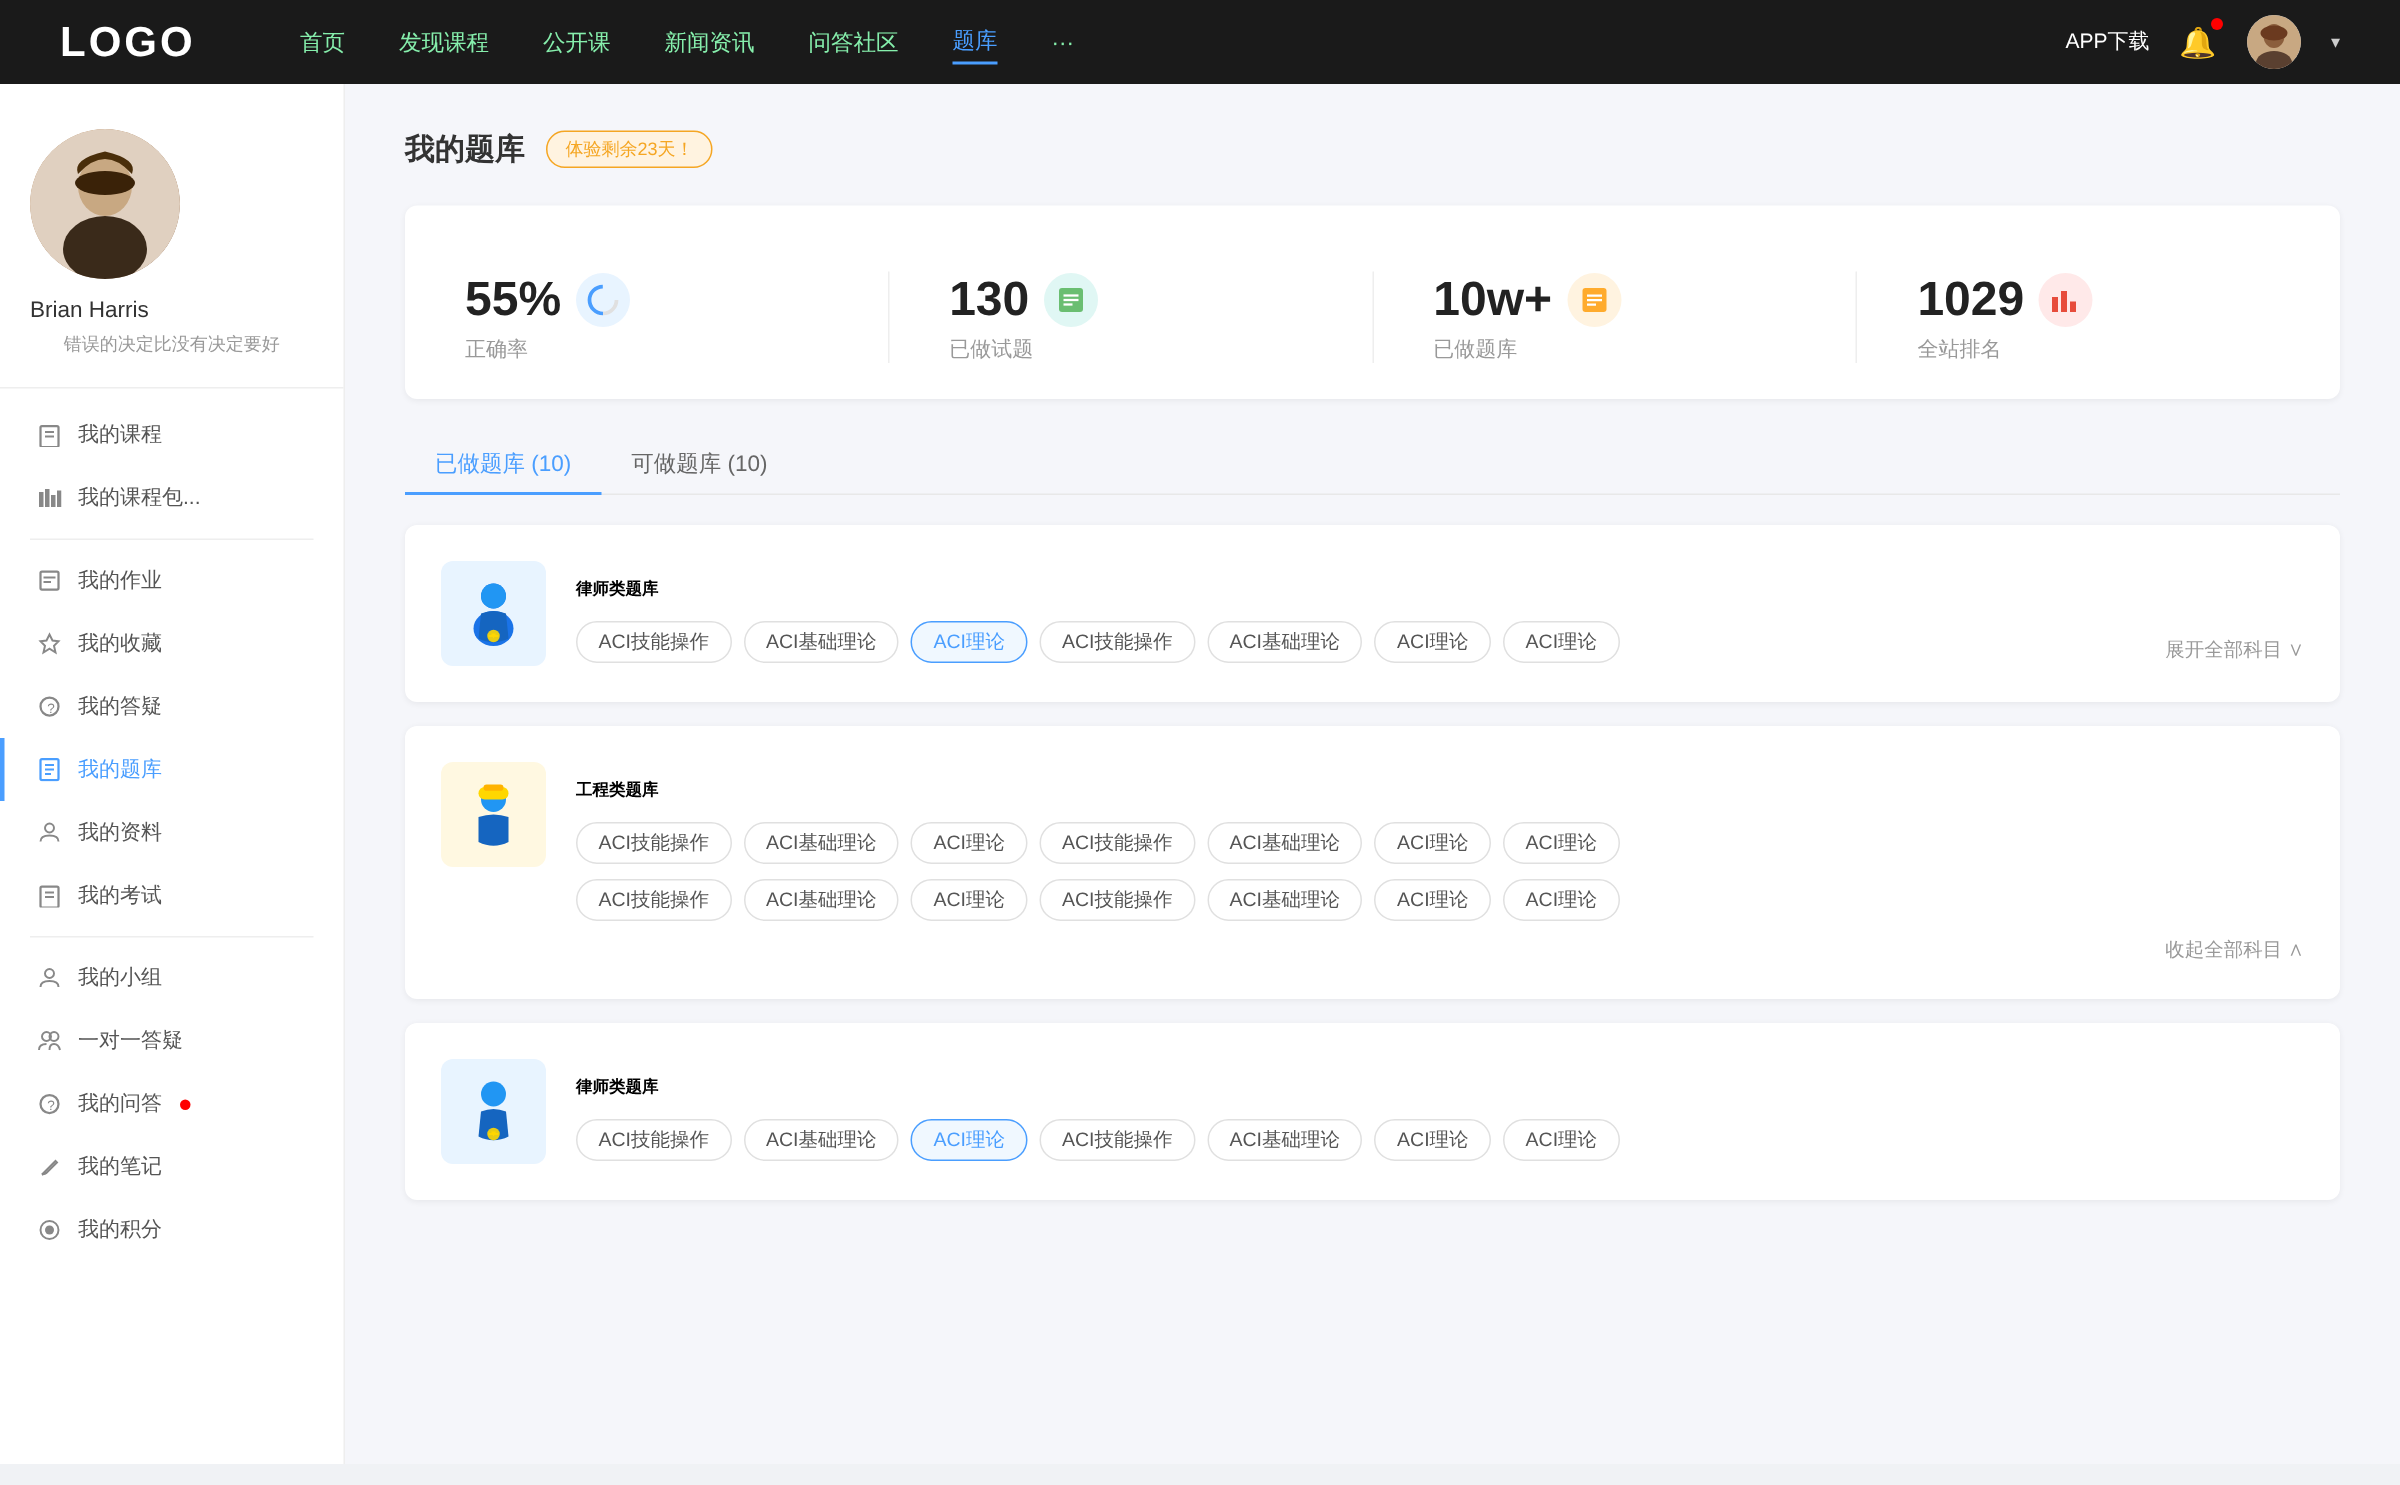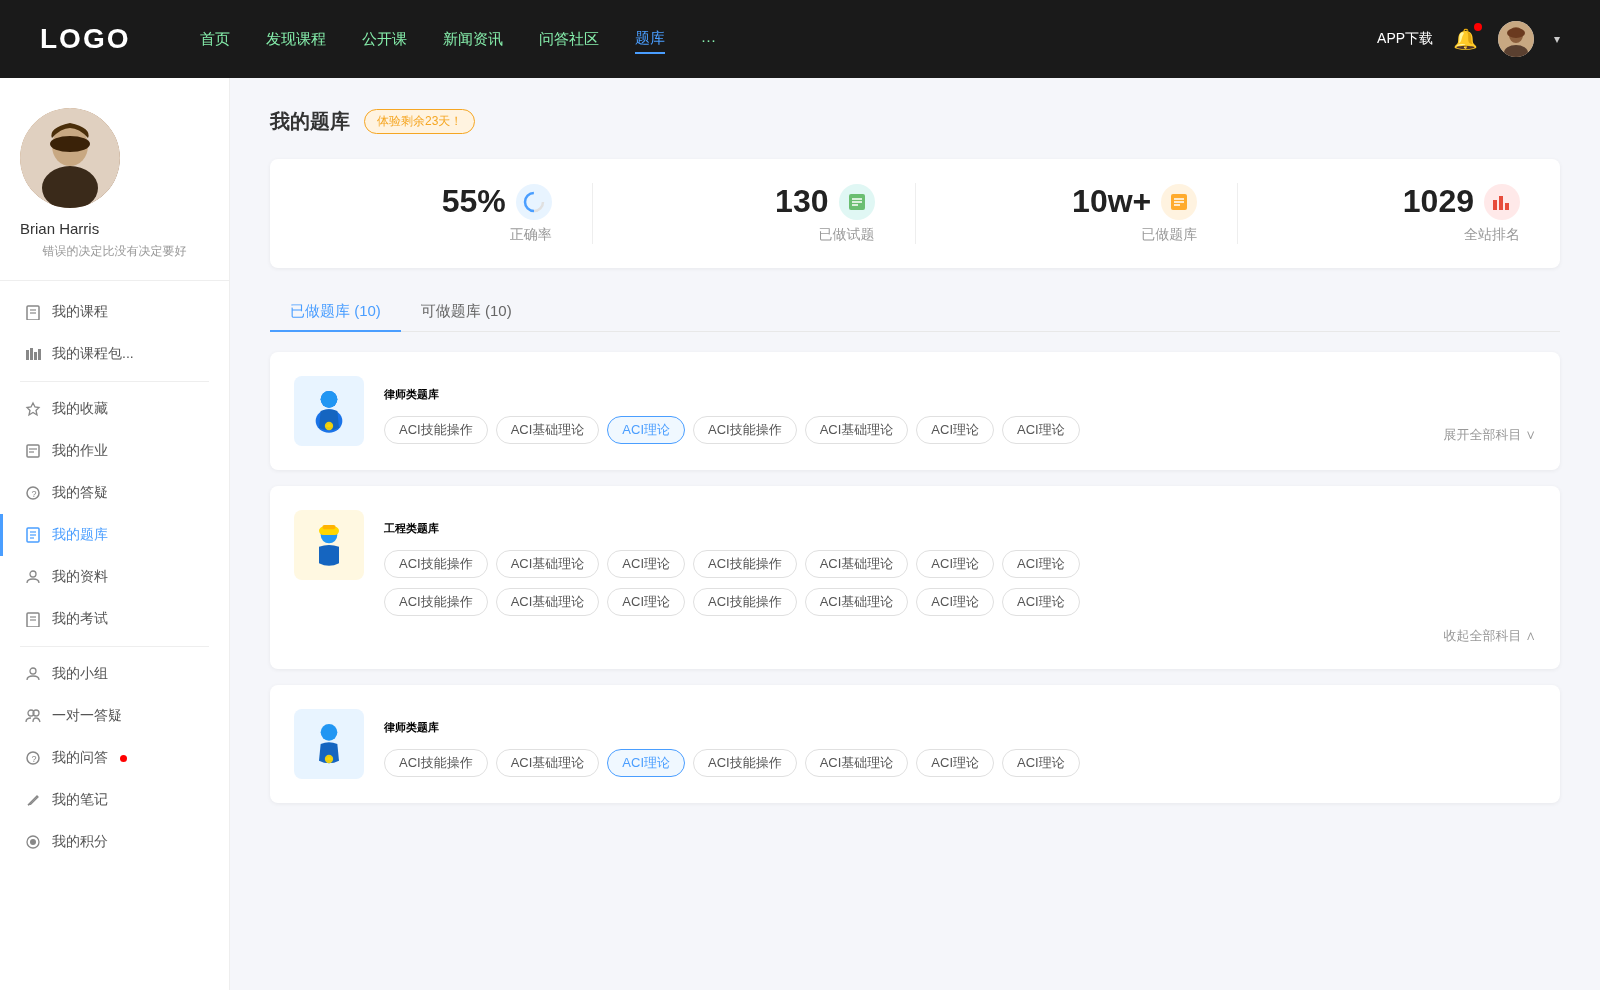--- a/index.html
+++ b/index.html
@@ -1,21 +1,21 @@
 <!DOCTYPE html>
 <html><head>
   <meta charset="utf-8">
   <style>
     * { box-sizing: border-box; margin: 0; padding: 0; }
     body { font-family: 'PingFang SC', 'Microsoft YaHei', sans-serif; background: #f0f2f5; min-height: 990px; }
 
     
     .navbar {
       background: #1a1a1a;
-      height: 78px;
+      height: 56px;
       display: flex;
       align-items: center;
       padding: 0 40px;
       position: relative;
       z-index: 10;
     }
     .navbar-logo {
       color: white;
       font-size: 28px;
       font-weight: bold;
@@ -190,23 +190,24 @@
       background: white;
       border-radius: 8px;
       padding: 24px 0;
       margin-bottom: 24px;
       box-shadow: 0 1px 4px rgba(0,0,0,0.06);
     }
     .stat-item {
       flex: 1;
       display: flex;
       flex-direction: column;
-      align-items: flex-end;
+      align-items: flex-start;
       padding: 0 40px;
       border-right: 1px solid #eee;
+      margin-top: 20px;
     }
     .stat-item:last-child { border-right: none; }
     .stat-value-row {
       display: flex;
       align-items: center;
       gap: 10px;
       margin-bottom: 6px;
     }
     .stat-value {
       font-size: 32px;
@@ -399,34 +400,34 @@
               <rect x="9" y="6" width="3" height="8" fill="#888"></rect>
               <rect x="13" y="3" width="3" height="11" fill="#888"></rect>
             </svg>
         </span>
         <span>我的课程包...</span>
       </div>
       <div class="sidebar-divider"></div>
       <div class="sidebar-item">
         <span class="sidebar-icon">
           <svg width="16" height="16" viewBox="0 0 16 16">
-              <polygon points="8,2 10,6 14,6.5 11,9.5 12,14 8,11.5 4,14 5,9.5 2,6.5 6,6" fill="none" stroke="#888" stroke-width="1.3"></polygon>
-            </svg>
-        </span>
-        <span>我的收藏</span>
-      </div>
-      <div class="sidebar-item">
-        <span class="sidebar-icon">
-          <svg width="16" height="16" viewBox="0 0 16 16">
               <rect x="2" y="2" width="12" height="12" rx="1" fill="none" stroke="#888" stroke-width="1.5"></rect>
               <line x1="4" y1="6" x2="12" y2="6" stroke="#888" stroke-width="1.2"></line>
               <line x1="4" y1="9" x2="9" y2="9" stroke="#888" stroke-width="1.2"></line>
             </svg>
         </span>
         <span>我的作业</span>
+      </div>
+      <div class="sidebar-item">
+        <span class="sidebar-icon">
+          <svg width="16" height="16" viewBox="0 0 16 16">
+              <polygon points="8,2 10,6 14,6.5 11,9.5 12,14 8,11.5 4,14 5,9.5 2,6.5 6,6" fill="none" stroke="#888" stroke-width="1.3"></polygon>
+            </svg>
+        </span>
+        <span>我的收藏</span>
       </div>
       <div class="sidebar-item">
         <span class="sidebar-icon">
           <svg width="16" height="16" viewBox="0 0 16 16">
               <circle cx="8" cy="8" r="6" fill="none" stroke="#888" stroke-width="1.5"></circle>
               <text x="6.5" y="12" font-size="9" fill="#888">?</text>
             </svg>
         </span>
         <span>我的答疑</span>
       </div>

